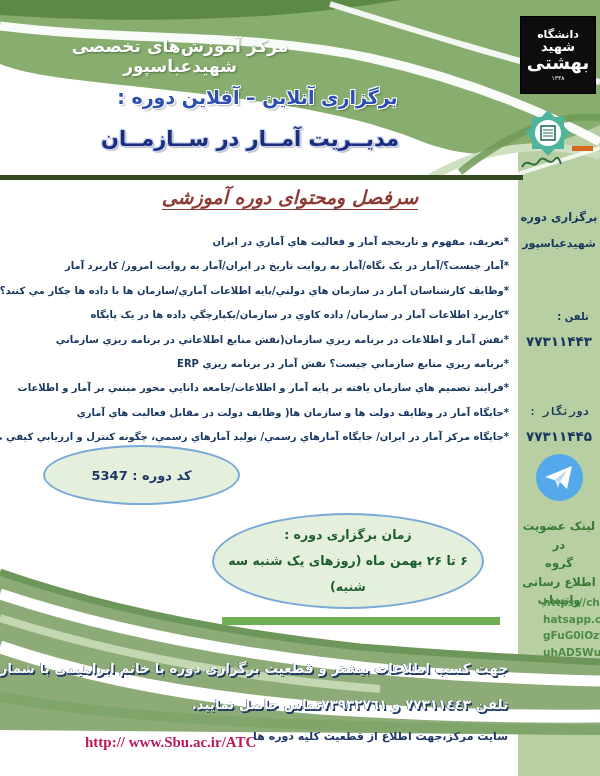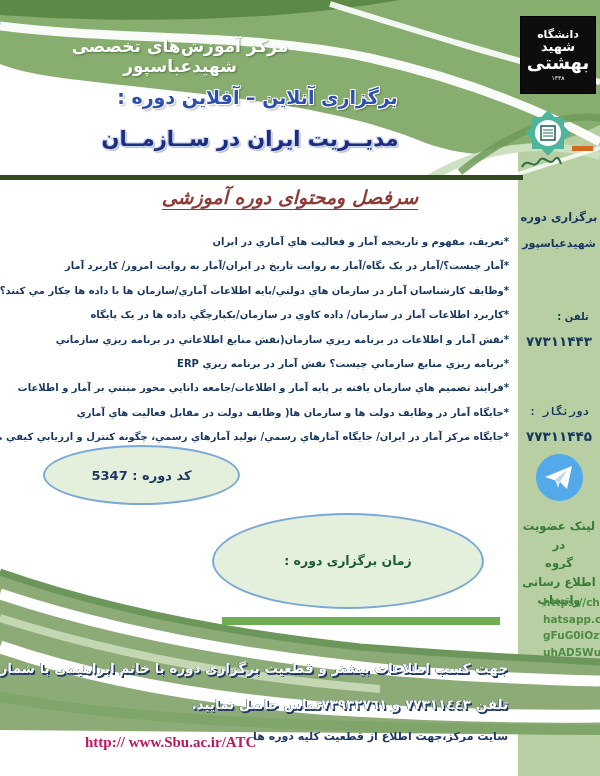--- a/index.html
+++ b/index.html
@@ -113,21 +113,21 @@
     <path d="M0,20 C100,55 220,80 360,95 C460,103 540,107 600,110" stroke="#6d965a" stroke-width="7" fill="none"></path>
     <path d="M0,42 C120,82 260,106 400,119 C480,125 550,128 600,129" stroke="#ffffff" stroke-width="11" fill="none"></path>
     <path d="M0,95 C90,126 200,146 320,156 C430,163 530,165 600,164" stroke="#ffffff" stroke-width="13" fill="none"></path>
     <path d="M0,66 C110,101 240,126 380,137" stroke="#c9dcb8" stroke-width="8" fill="none" opacity="0.9"></path>
     <path d="M0,145 C130,168 300,176 600,178" stroke="#7da468" stroke-width="10" fill="none" opacity="0.9"></path>
     <path d="M0,4 C80,20 160,44 240,68" stroke="#ffffff" stroke-width="5" fill="none" opacity="0.9"></path>
   </svg>
 
   <div class="abs org-banner">مرکز آموزش‌های تخصصی شهیدعباسپور</div>
   <div class="abs subtitle">برگزاری آنلاین – آفلاین دوره :</div>
-  <div class="abs course-title">مدیــریت ایران در ســازمــان</div>
+  <div class="abs course-title">مدیــریت آمــار در ســازمــان</div>
   <div class="abs separator"></div>
 
   <div class="abs section-heading">سرفصل ومحتوای دوره آموزشی</div>
 
   <div class="abs bullets">
     <div>*تعریف، مفهوم و تاریخچه آمار و فعالیت هاي آماري در ایران</div>
     <div>*آمار چیست؟/آمار در یک نگاه/آمار به روایت تاریخ در ایران/آمار به روایت امروز/ کاربرد آمار</div>
     <div>*وظایف کارشناسان آمار در سازمان هاي دولتي/پایه اطلاعات آماري/سازمان ها با داده ها چکار مي کنند؟</div>
     <div>*کاربرد اطلاعات آمار در سازمان/ داده کاوي در سازمان/یکپارچگي داده ها در یک پایگاه</div>
     <div>*نقش آمار و اطلاعات در برنامه ریزي سازمان(نقش منابع اطلاعاتي در برنامه ریزي سازماني</div>
@@ -136,20 +136,21 @@
     <div>*جایگاه آمار در وظایف دولت ها و سازمان ها( وظایف دولت در مقابل فعالیت هاي آماري</div>
     <div>*جایگاه مرکز آمار در ایران/ جایگاه آمارهاي رسمي/ تولید آمارهاي رسمي، چگونه کنترل و ارزیابي کیفي مي شوند؟</div>
   </div>
 
   <div class="abs oval oval-code">
     <div class="t">کد دوره : 5347</div>
   </div>
 
   <div class="abs oval oval-sched">
     <div class="t">زمان برگزاری دوره :</div>
+    <div class="t">۶ تا ۲۶ بهمن ماه (روزهای یک شنبه سه شنبه)</div>
   </div>
   <div class="abs green-bar"></div>
 
   <div class="abs footer-line footer-line1">جهت کسب اطلاعات بیشتر و قطعیت برگزاری دوره با خانم ابراهیمی با شماره</div>
   <div class="abs footer-line footer-line2">تلفن ٧٧٣١١٤٤٣ و ٧٣٩٣٢٧٦١تماس حاصل نمایید.</div>
   <div class="abs site-url">http:// www.Sbu.ac.ir/ATC</div>
   <div class="abs site-caption">سایت مرکز،جهت اطلاع از قطعیت کلیه دوره ها</div>
 
   <div class="abs uni-seal">
     <div class="l1">دانشگاه</div>

